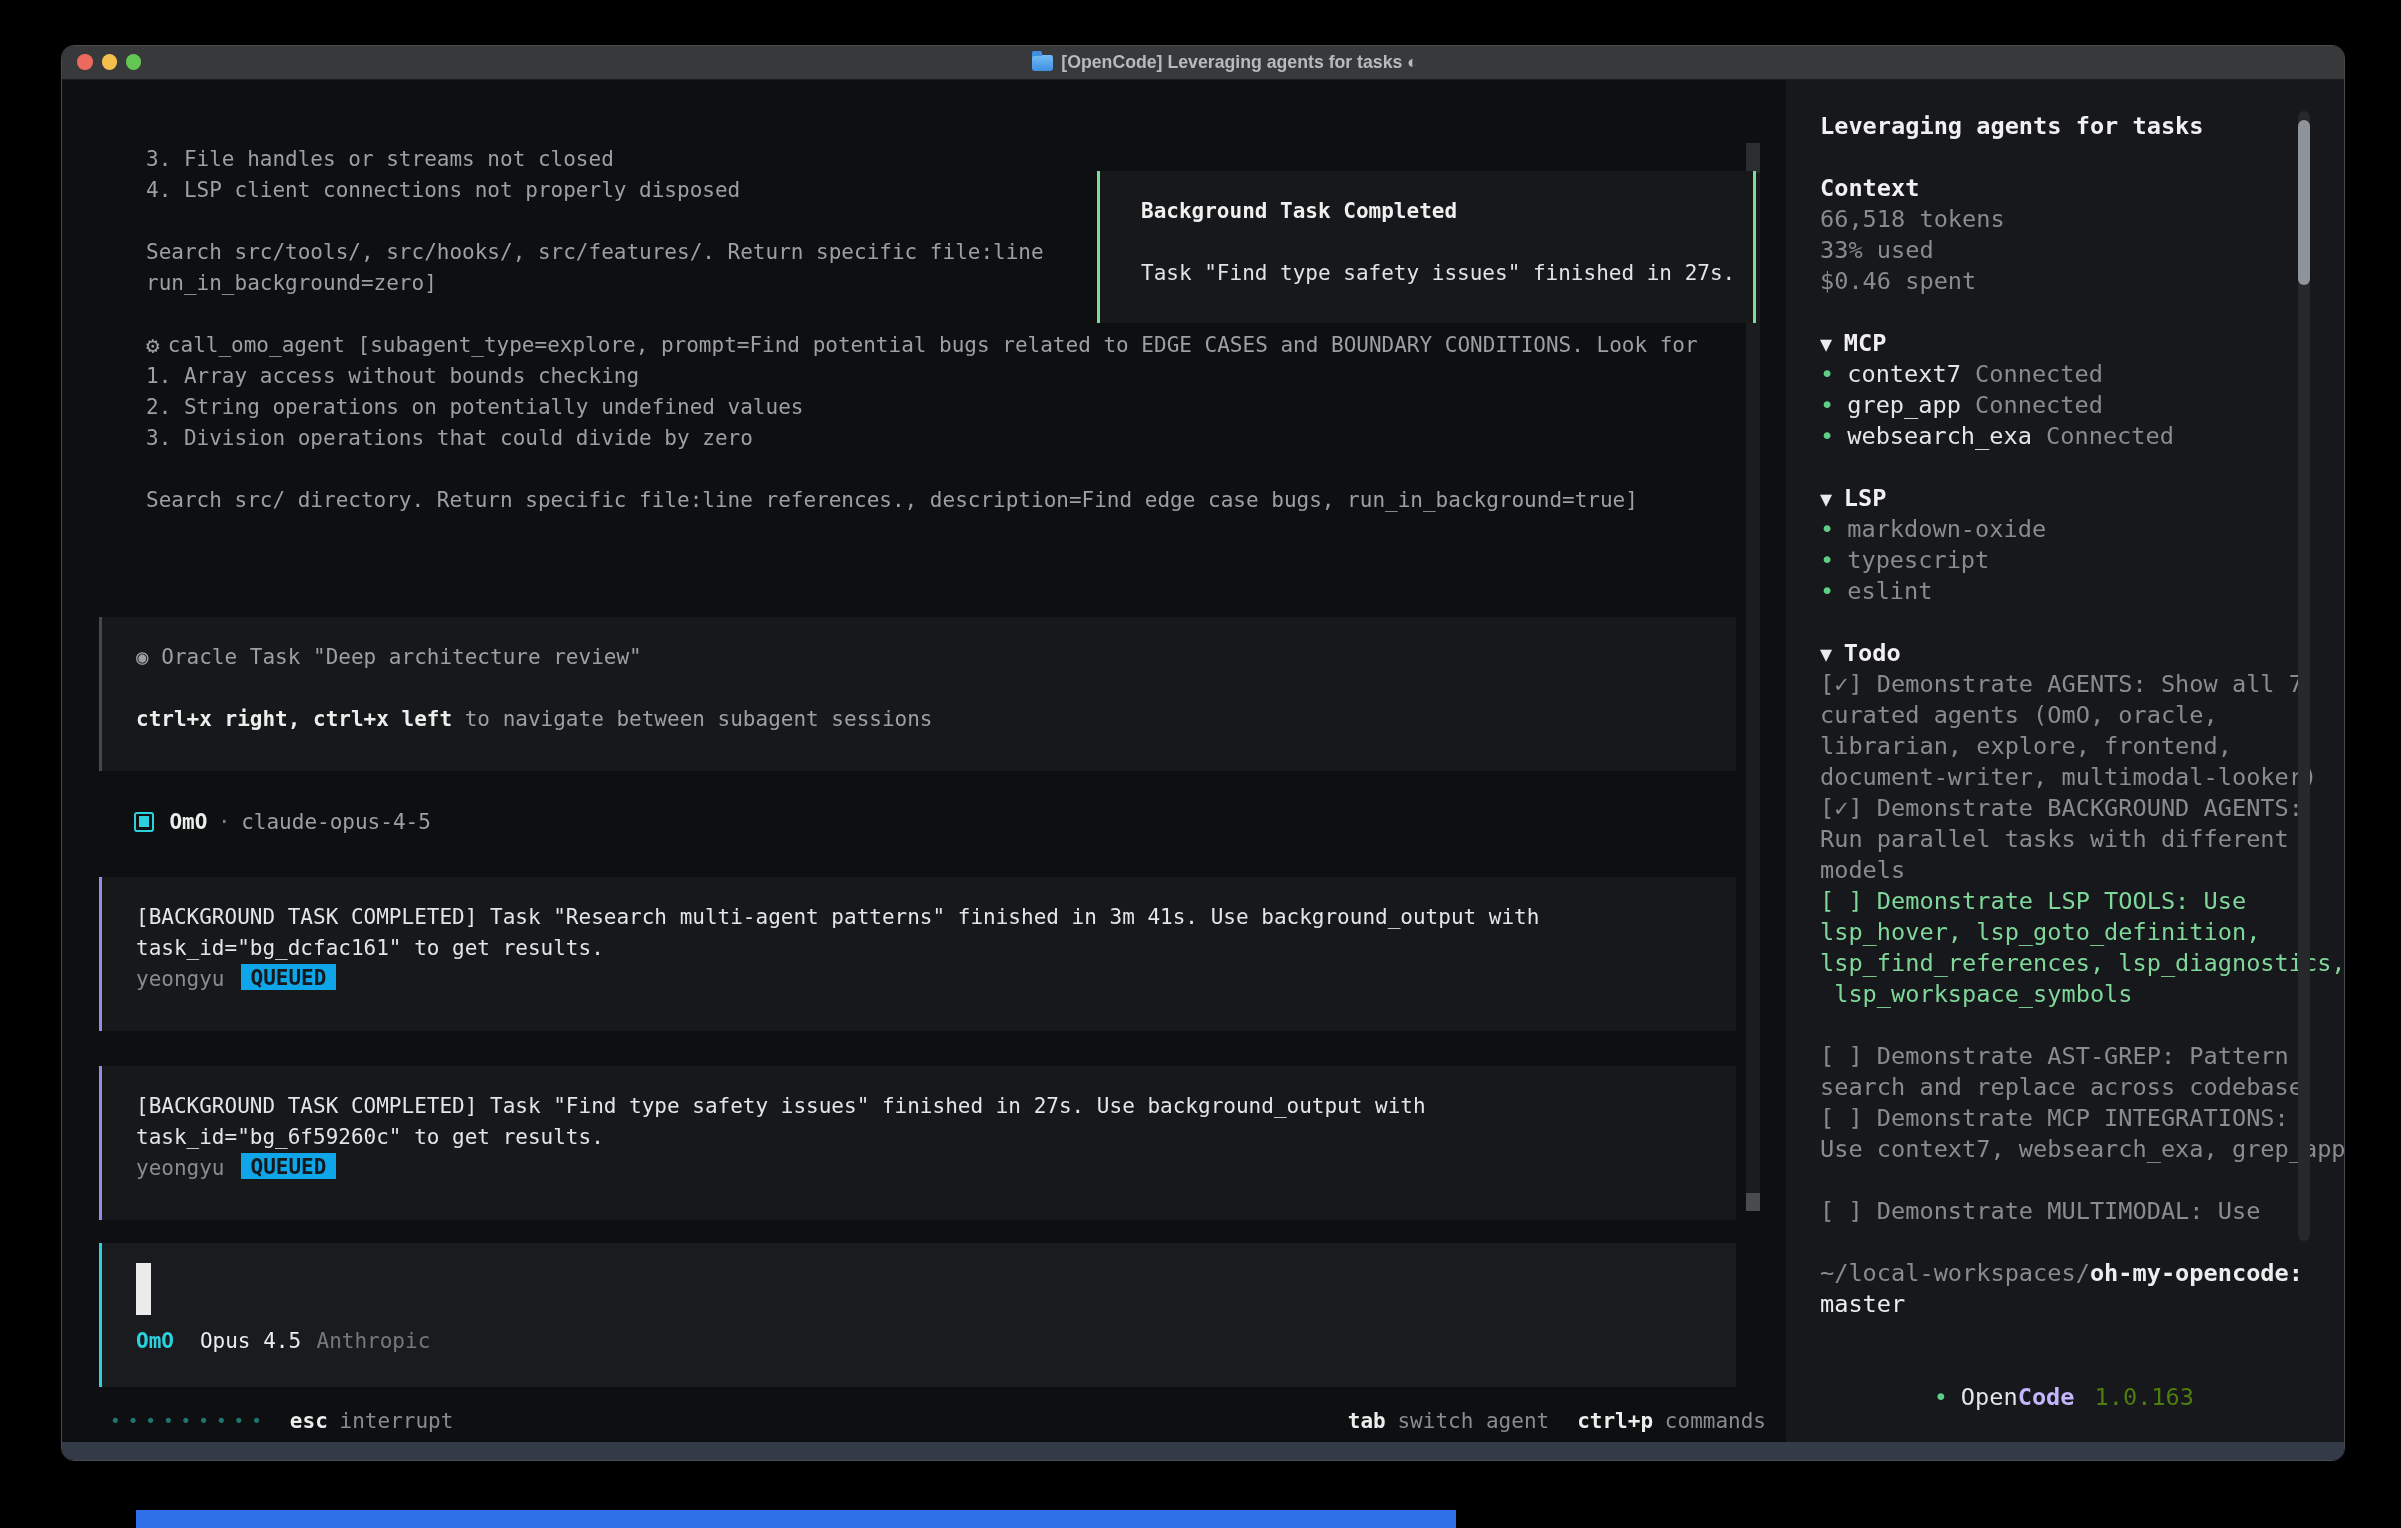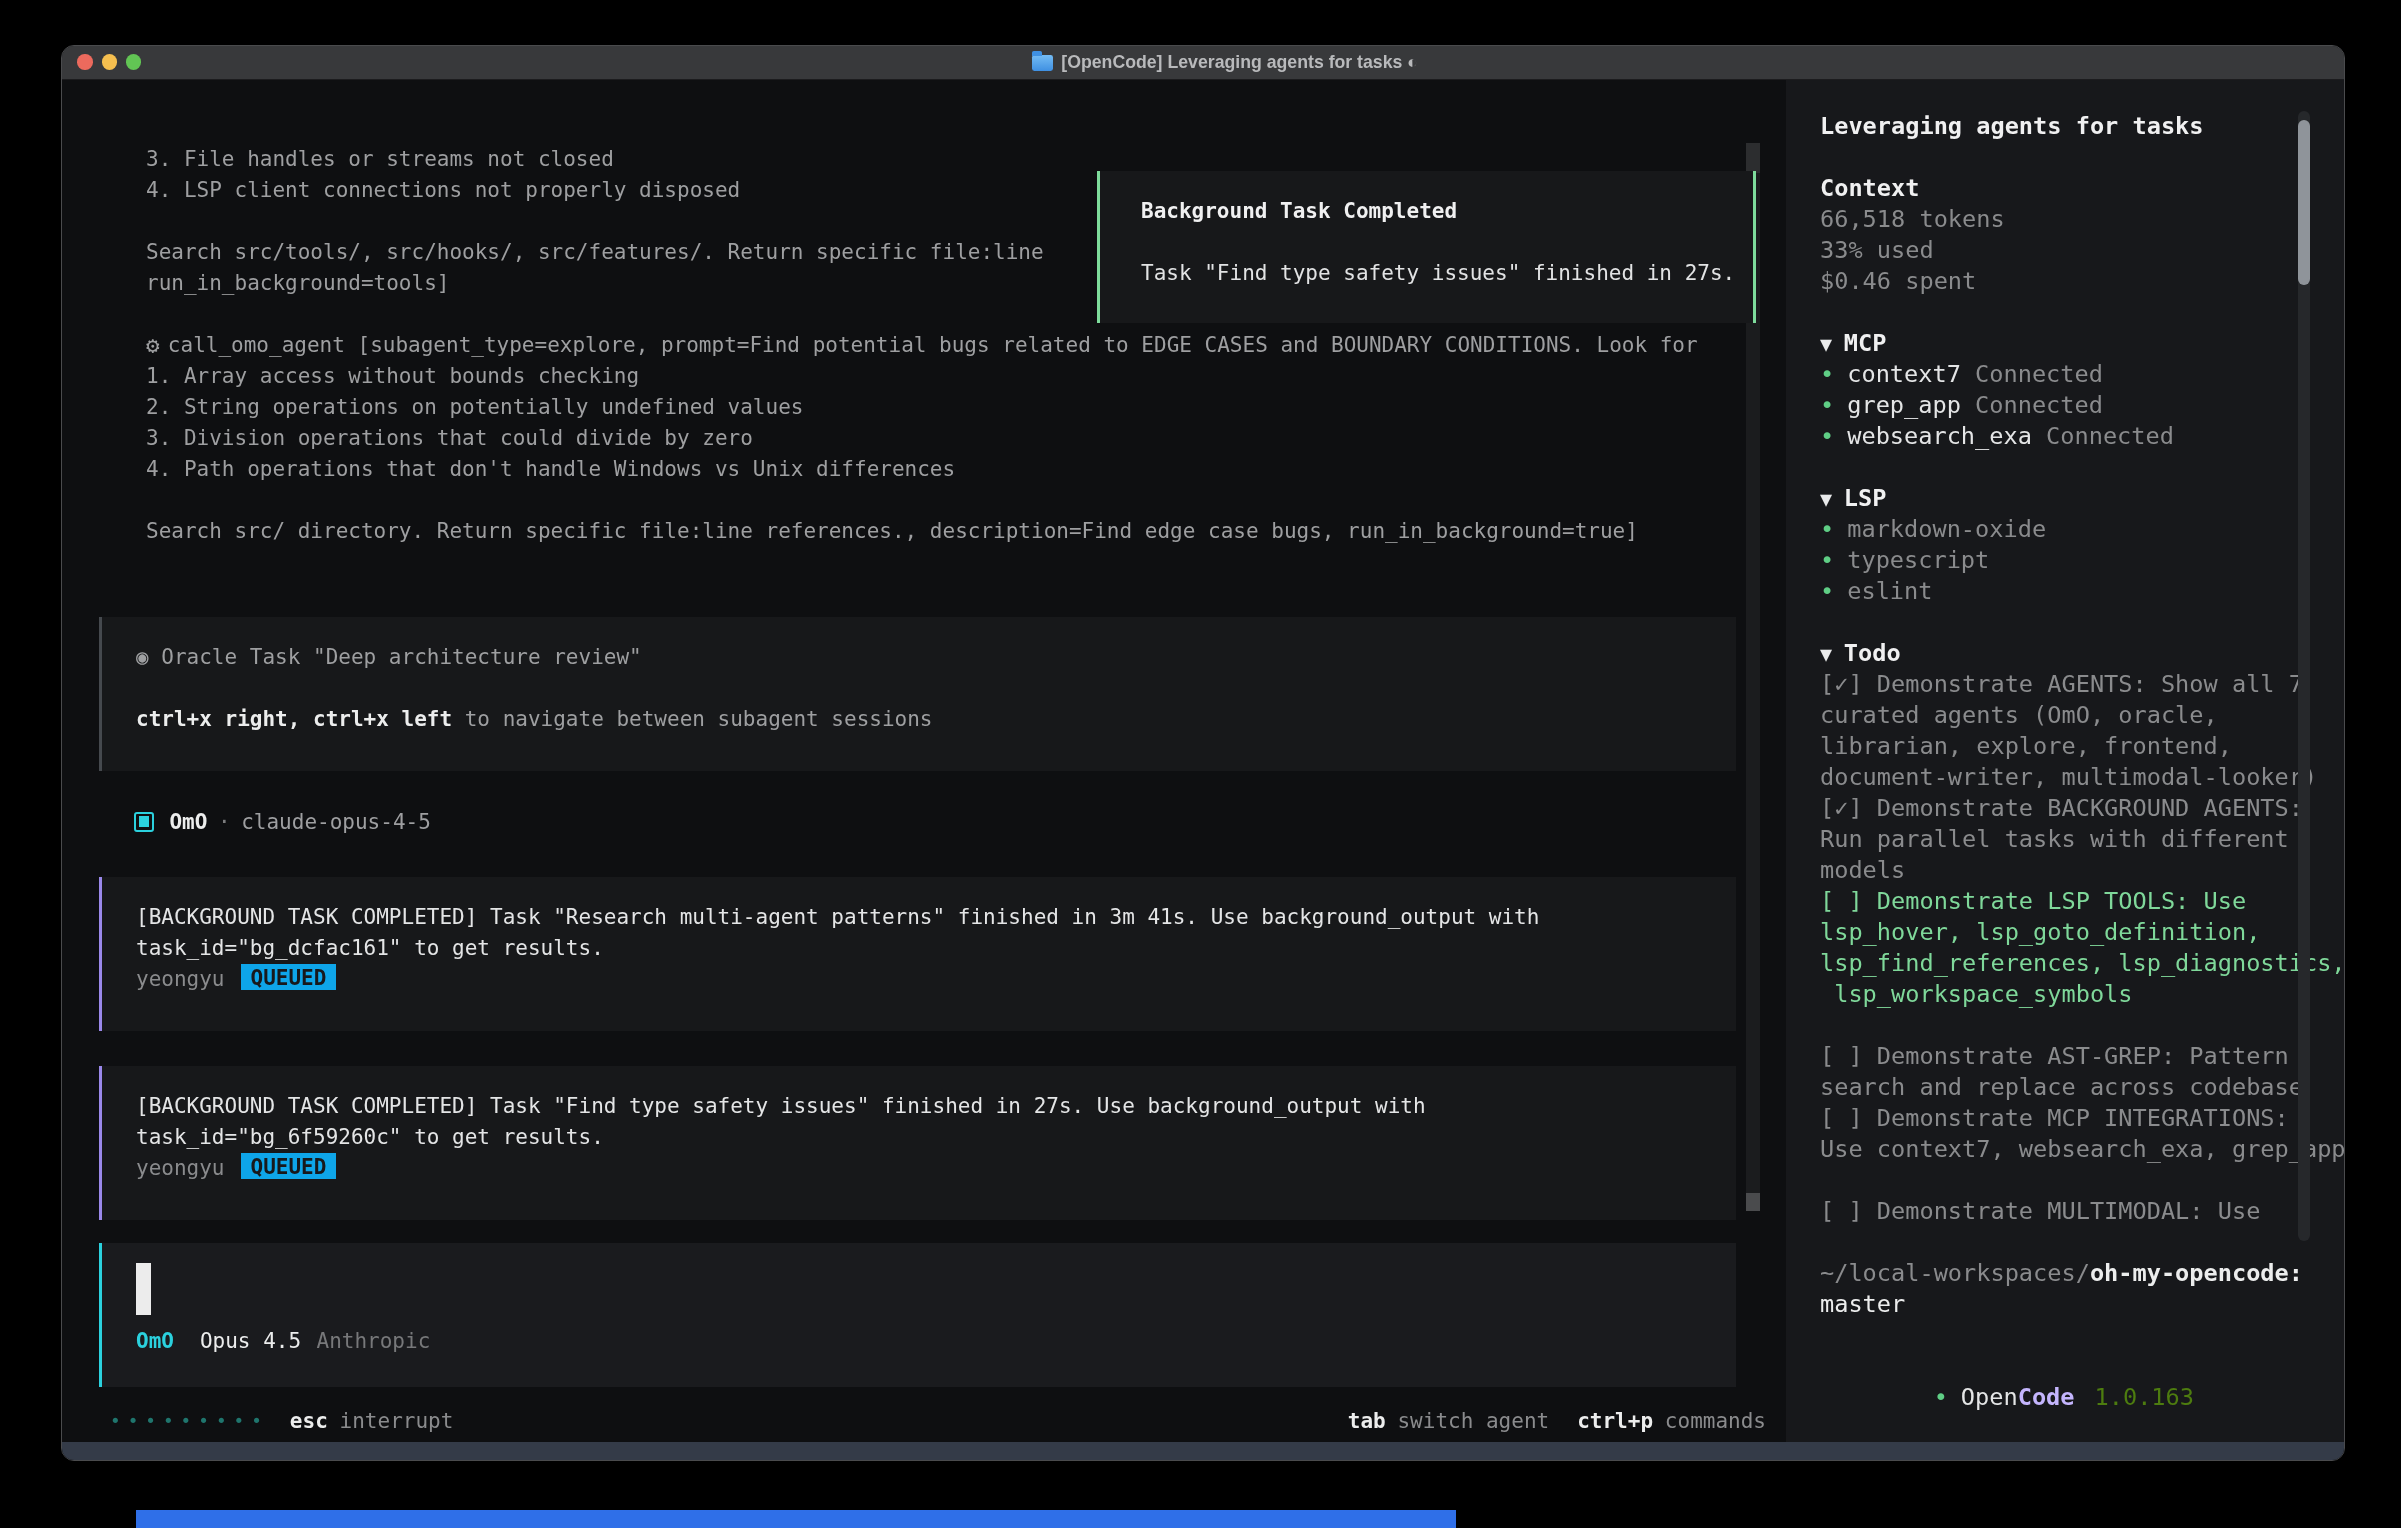--- a/index.html
+++ b/index.html
@@ -123,32 +123,31 @@
   </div>
 
   <div class="main">
 
     <div class="chat-flow">
       <div>
           <div class="line">3. File handles or streams not closed</div>
           <div class="line">4. LSP client connections not properly disposed</div>
           <div class="line">&nbsp;</div>
           <div class="line">Search src/tools/, src/hooks/, src/features/. Return specific file:line</div>
-          <div class="line">run_in_background=tools]</div>
+          <div class="line">run_in_background=zero]</div>
           <div class="line">&nbsp;</div>
         </div>
       <div class="line gearline">
         <span class="gear-ic">⚙</span>
         <span>call_omo_agent [subagent_type=explore, prompt=Find potential bugs related to EDGE CASES and BOUNDARY CONDITIONS. Look for</span>
       </div>
       <div>
           <div class="line">1. Array access without bounds checking</div>
           <div class="line">2. String operations on potentially undefined values</div>
           <div class="line">3. Division operations that could divide by zero</div>
-          <div class="line">4. Path operations that don't handle Windows vs Unix differences</div>
           <div class="line">&nbsp;</div>
         </div>
       <div class="line">Search src/ directory. Return specific file:line references., description=Find edge case bugs, run_in_background=true]</div>
     </div>
 
     <div class="box oracle">
       <div class="inner">
         <div class="line l1">◉ Oracle Task "Deep architecture review"</div>
         <div class="line">&nbsp;</div>
         <div class="line"><span class="keys">ctrl+x right, ctrl+x left</span><span class="rest"> to navigate between subagent sessions</span></div>

